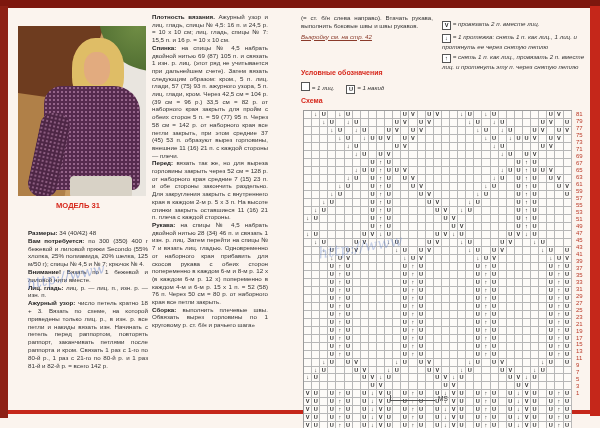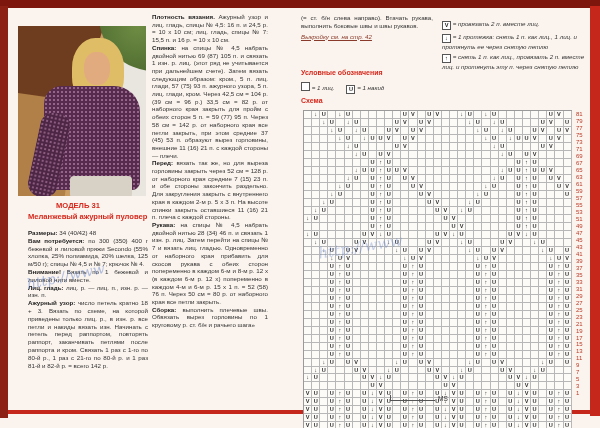--- a/index.html
+++ b/index.html
@@ -74,21 +74,20 @@
     <div class="drape"></div>
     <div class="foliage"></div>
     <div class="hair"></div>
     <div class="face"></div>
     <div class="sweater"></div>
     <div class="sleeve"></div>
     <div class="pants"></div>
   </div>
 
   <div class="abs model-label">МОДЕЛЬ 31</div>
-  <div class="abs model-title">Меланжевый ажурный пуловер</div>
   <div class="abs col col-left" id="col-left">
       <p><b>Размеры: </b>34 (40/42) 48</p>
       <p><b>Вам потребуется: </b>по 300 (350) 400 г бежевой и лиловой пряжи Secondo (55% хлопка, 25% полиамида, 20% шелка, 125 м/50 г); спицы № 4,5 и № 7; крючок № 4.</p>
       <p><b>Внимание! </b>Вязать по 1 бежевой и лиловой нити вместе.</p>
       <p><b>Лиц. гладь: </b>лиц. р. — лиц. п., изн. р. — изн. п.</p>
       <p><b>Ажурный узор: </b>число петель кратно 18 + 3. Вязать по схеме, на которой приведены только лиц. р., в изн. р. все петли и накиды вязать изн. Начинать с петель перед раппортом, повторять раппорт, заканчивать петлями после раппорта и кром. Связать 1 раз с 1-го по 80-й р., 1 раз с 21-го по 80-й р. и 1 раз 81-й и 82-й р. = всего 142 р.</p>
     </div>
 
   <div class="abs col col-mid" id="col-mid">
       <p><b>Плотность вязания. </b>Ажурный узор и лиц. гладь, спицы № 4,5: 16 п. и 24,5 р. = 10 х 10 см; лиц. гладь, спицы № 7: 15,5 п. и 16 р. = 10 х 10 см.</p>

